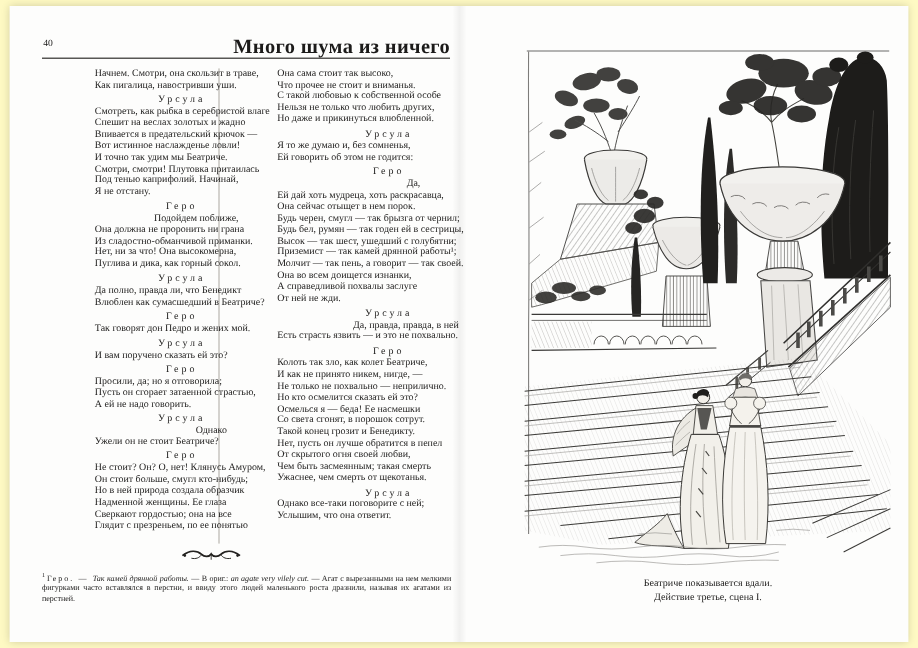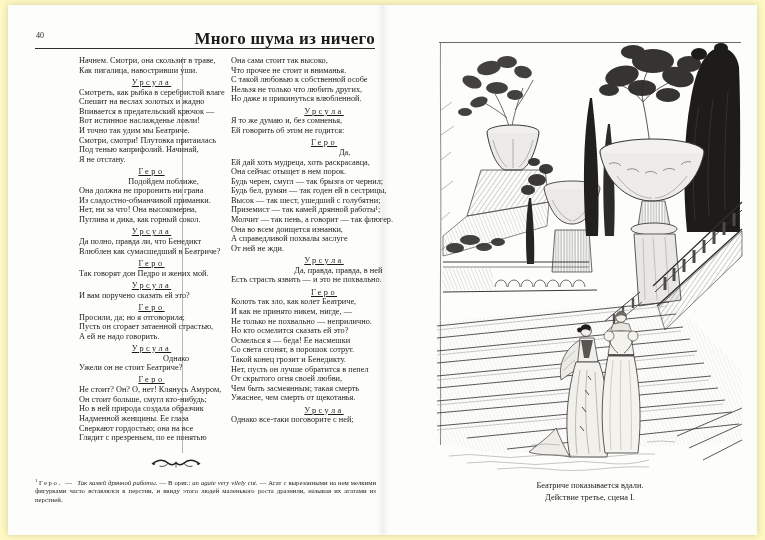--- a/index.html
+++ b/index.html
@@ -14,21 +14,21 @@
   .running-title{position:absolute;left:35px;top:29px;width:340px;text-align:right;
                  font-size:17px;font-weight:bold;letter-spacing:.3px;}
   .head-rule{position:absolute;left:35px;top:48px;width:340px;height:1px;background:#2e2d2b;}
   .col-divider{position:absolute;left:182px;top:57px;width:1px;height:396px;background:#b9b6b0;}
   .vcol{position:absolute;top:56px;font-size:8.3px;line-height:9.6px;}
   .vcol.c1{left:35px;width:145px;margin-left:44px;}
   .vcol.c2{left:189px;width:186px;margin-left:42px;}
   .vline{white-space:nowrap;}
   .half-mid{padding-left:34%;}
   .half-wide{padding-left:58%;}
-  .speaker{text-align:center;letter-spacing:2.5px;margin:2.6px 0 .2px;text-decoration:underline;}
+  .speaker{text-align:center;letter-spacing:2.5px;margin:2.6px 0 .2px;}
   .tailpiece{position:absolute;left:150px;top:455px;width:52px;height:12px;}
   .footnote{position:absolute;left:35px;top:477px;width:341px;font-size:6.7px;line-height:8.2px;
             text-align:justify;}
   .footnote .it{font-style:italic;}
   .footnote .sp{letter-spacing:1.6px;}
   .fnmark{vertical-align:super;font-size:5px;}
   
   .plate{position:absolute;left:437px;top:40px;width:306px;height:434px;}
   .plate svg{width:100%;height:100%;display:block;}
   .caption{position:absolute;left:437px;top:480px;width:306px;text-align:center;
@@ -96,41 +96,42 @@
       <div class="vline">Я то же думаю и, без сомненья,</div>
       <div class="vline">Ей говорить об этом не годится:</div>
       <div class="speaker">Геро</div>
       <div class="vline half-wide">Да,</div>
       <div class="vline">Ей дай хоть мудреца, хоть раскрасавца,</div>
       <div class="vline">Она сейчас отыщет в нем порок.</div>
       <div class="vline">Будь черен, смугл — так брызга от чернил;</div>
       <div class="vline">Будь бел, румян — так годен ей в сестрицы,</div>
       <div class="vline">Высок — так шест, ушедший с голубятни;</div>
       <div class="vline">Приземист — так камей дрянной работы¹;</div>
-      <div class="vline">Молчит — так пень, а говорит — так флюгер.</div>
+      <div class="vline">Молчит — так пень, а говорит — так своей.</div>
       <div class="vline">Она во всем доищется изнанки,</div>
       <div class="vline">А справедливой похвалы заслуге</div>
       <div class="vline">От ней не жди.</div>
       <div class="speaker">Урсула</div>
       <div class="vline half-mid">Да, правда, правда, в ней</div>
       <div class="vline">Есть страсть язвить — и это не похвально.</div>
       <div class="speaker">Геро</div>
       <div class="vline">Колоть так зло, как колет Беатриче,</div>
       <div class="vline">И как не принято никем, нигде, —</div>
       <div class="vline">Не только не похвально — неприлично.</div>
       <div class="vline">Но кто осмелится сказать ей это?</div>
       <div class="vline">Осмелься я — беда! Ее насмешки</div>
       <div class="vline">Со света сгонят, в порошок сотрут.</div>
       <div class="vline">Такой конец грозит и Бенедикту.</div>
       <div class="vline">Нет, пусть он лучше обратится в пепел</div>
       <div class="vline">От скрытого огня своей любви,</div>
       <div class="vline">Чем быть засмеянным; такая смерть</div>
       <div class="vline">Ужаснее, чем смерть от щекотанья.</div>
       <div class="speaker">Урсула</div>
       <div class="vline">Однако все-таки поговорите с ней;</div>
+      <div class="vline">Услышим, что она ответит.</div>
     </div>
 
   <div class="tailpiece">
     <svg viewBox="0 0 52 12">
       <path d="M2,7 C8,2.5 14,2.5 18,6 C20,8 24,8.6 26,5.6 C28,8.6 32,8 34,6 C38,2.5 44,2.5 50,7" stroke="#23211f" fill="none" stroke-width="1.5"></path>
       <path d="M18,6 C16.5,9 13,10 9.5,9.2 M34,6 C35.5,9 39,10 42.5,9.2 M26,5.6 C26,8.4 26,9.6 26,10.4" stroke="#23211f" fill="none" stroke-width="0.8"></path>
       <circle cx="4" cy="7" r="1.1" fill="#23211f"></circle>
         <circle cx="48" cy="7" r="1.1" fill="#23211f"></circle>
     </svg>
   </div>

